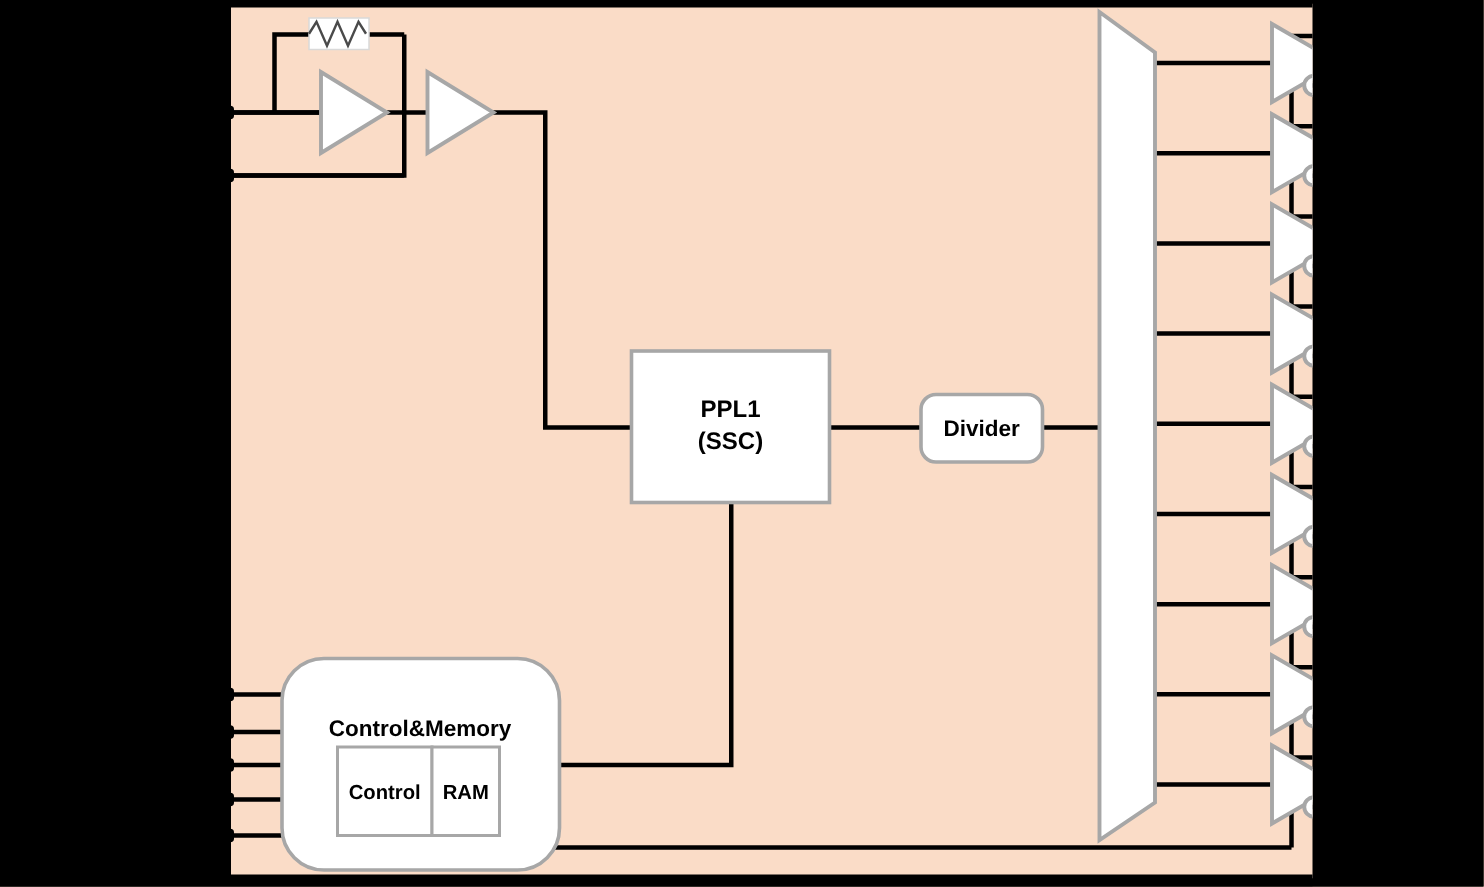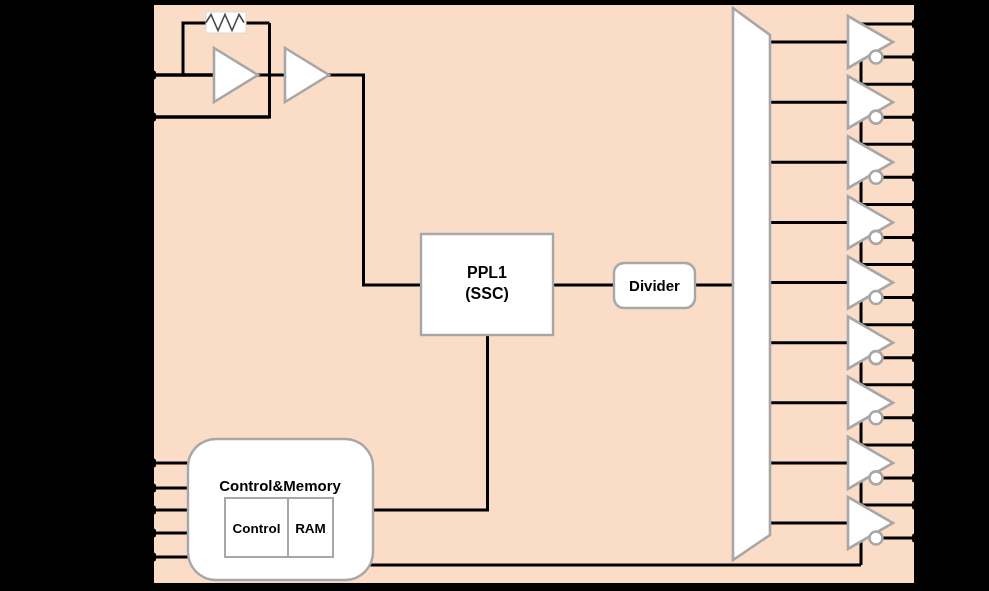--- a/index.html
+++ b/index.html
@@ -1,18 +1,18 @@
 <!DOCTYPE html>
 <html><head>
 <meta charset="utf-8">
 <style>
   html,body{margin:0;padding:0;background:#000;}
   #stage{
     position:relative;
-    width:989px;height:591px;
+    width:875px;height:591px;
     background:var(--canvas,#000);
     overflow:hidden;
     font-family:"Liberation Sans", sans-serif;
   }
   svg{position:absolute;left:0;top:0;}
   .chip{fill:var(--chip-fill,#fadcc7);stroke:var(--chip-border,#000);stroke-width:5;}
   .wire{stroke:var(--wire,#000);stroke-width:3;fill:none;}
   .thinwire{stroke:#4a4a4a;stroke-width:1.6;fill:none;}
   .shape{fill:var(--block-fill,#fff);stroke:var(--block-stroke,#a7a7a7);stroke-width:2.6;}
   .block{fill:var(--block-fill,#fff);stroke:var(--block-stroke,#a7a7a7);stroke-width:2.4;}

